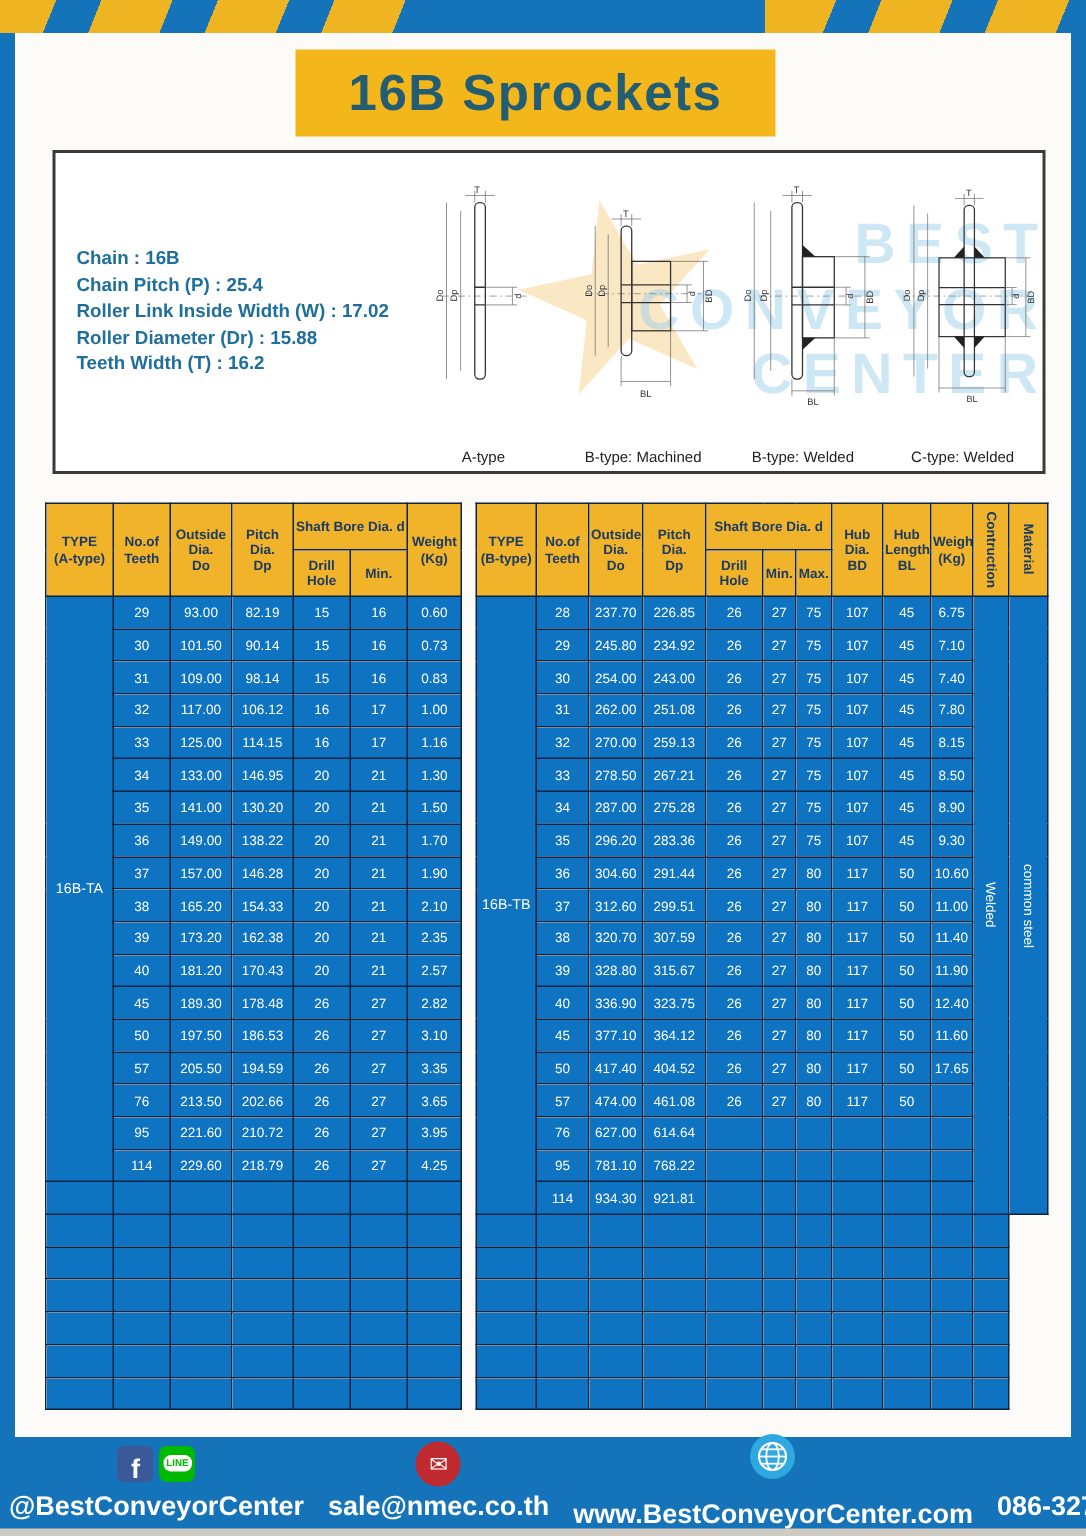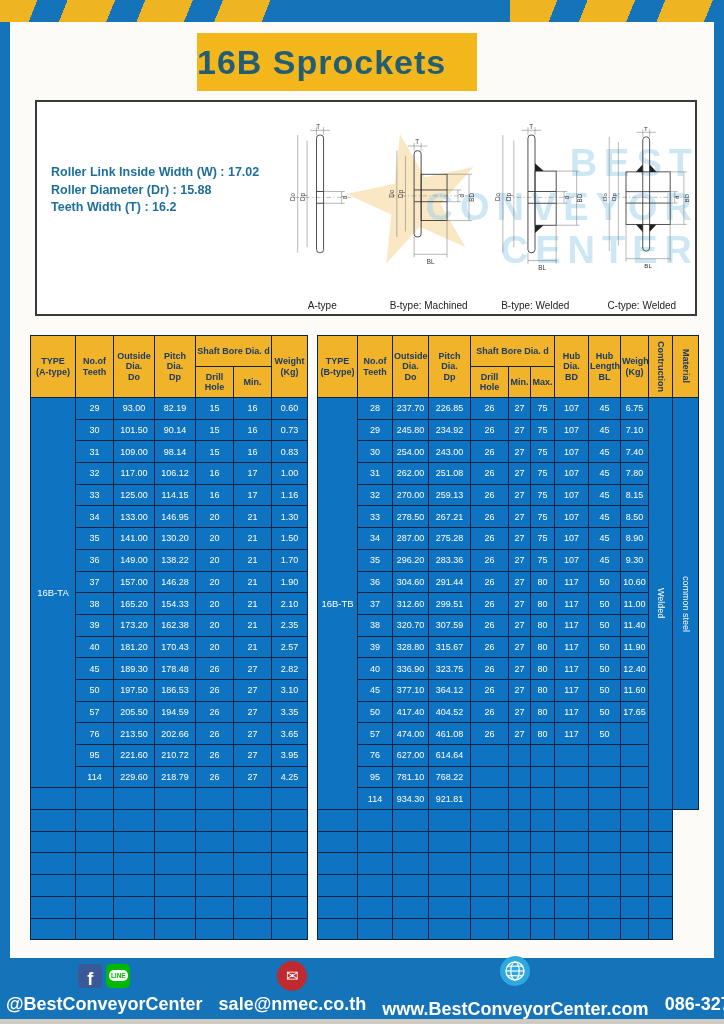--- a/index.html
+++ b/index.html
@@ -10,22 +10,22 @@
   
   .hazard { position:absolute; top:0; left:0; width:724px; height:22px; }
   .stripe-left, .stripe-right { position:absolute; top:0; height:22px;
      background:repeating-linear-gradient(112deg,#eeb421 0 44px,#1473b9 44px 72px); }
   .stripe-left { left:-10px; width:295px; }
   .stripe-right{ right:-6px; width:220px; }
 
   
   .content { position:absolute; left:10px; top:22px; width:704px; height:936px; background:#fcfbf8; }
 
-  .title-box { position:absolute; left:187px; top:11px; width:280px; height:58px;
-     background:#f3b71b; display:flex; align-items:center; justify-content:flex-start; }
+  .title-box { position:absolute; left:187px; top:11px; width:320px; height:58px;
+     background:#f3b71b; display:flex; align-items:center; justify-content:center; }
   .title-box h1 { font-size:34px; font-weight:800; color:#235d73; letter-spacing:1px; }
 
   
   .diagram-panel { position:absolute; left:25px; top:78px; width:662px; height:216px;
      background:#fff; border:2px solid #3a3a3a; display:flex; }
   .watermark { position:absolute; left:332px; top:40px; width:330px; text-align:right;
      color:#9fd0ea; opacity:.5; font-weight:800; font-size:38px; letter-spacing:7px; line-height:1.15; z-index:1; }
   .wm-star { position:absolute; left:300px; top:10px; font-size:170px; color:#f5c870; opacity:.4;
      transform:rotate(-12deg); z-index:0; line-height:1; }
   .spec-block { width:232px; padding:62px 0 0 14px; position:relative; z-index:2; }
@@ -87,20 +87,22 @@
 
     <div class="diagram-panel">
       <div class="wm-star">★</div>
       <div class="watermark">
         <div>BEST</div>
         <div>CONVEYOR</div>
         <div>CENTER</div>
       </div>
 
       <div class="spec-block">
+        <div class="spec-line">Chain  :  16B</div>
+        <div class="spec-line">Chain Pitch (P)  :  25.4</div>
         <div class="spec-line">Roller Link Inside Width (W) :  17.02</div>
         <div class="spec-line">Roller Diameter (Dr) : 15.88</div>
         <div class="spec-line">Teeth Width (T)  :  16.2</div>
       </div>
 
       <div class="diagrams">
 
         <figure class="diagram">
           <svg viewBox="0 0 130 190">
             <line class="cl" x1="30" y1="95.5" x2="102" y2="95.5"></line>

